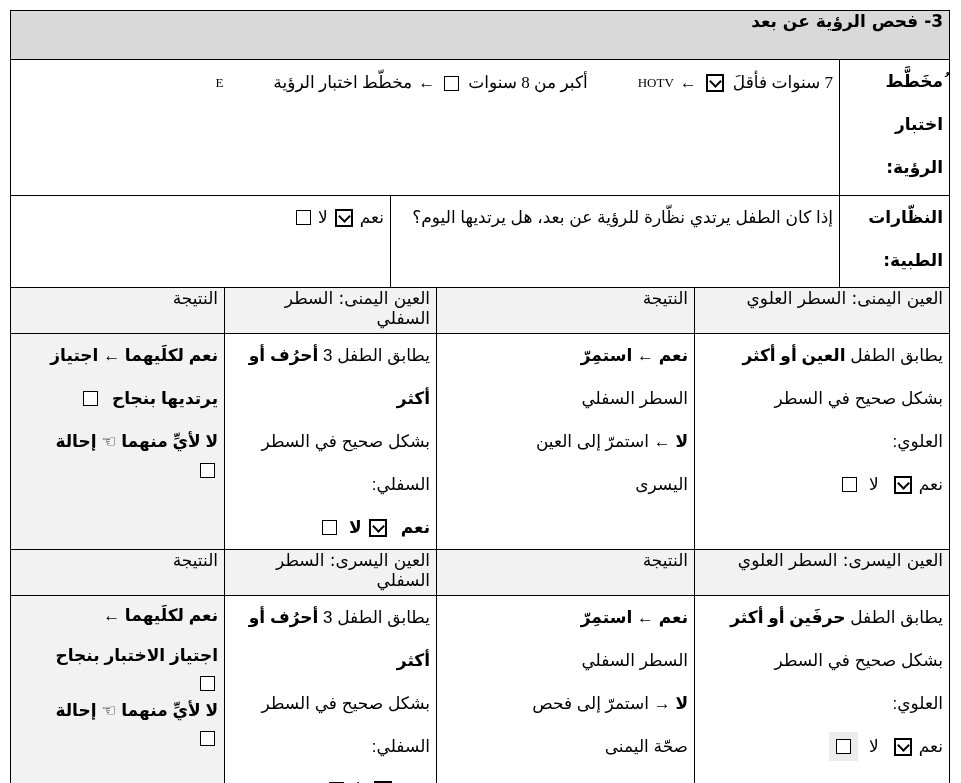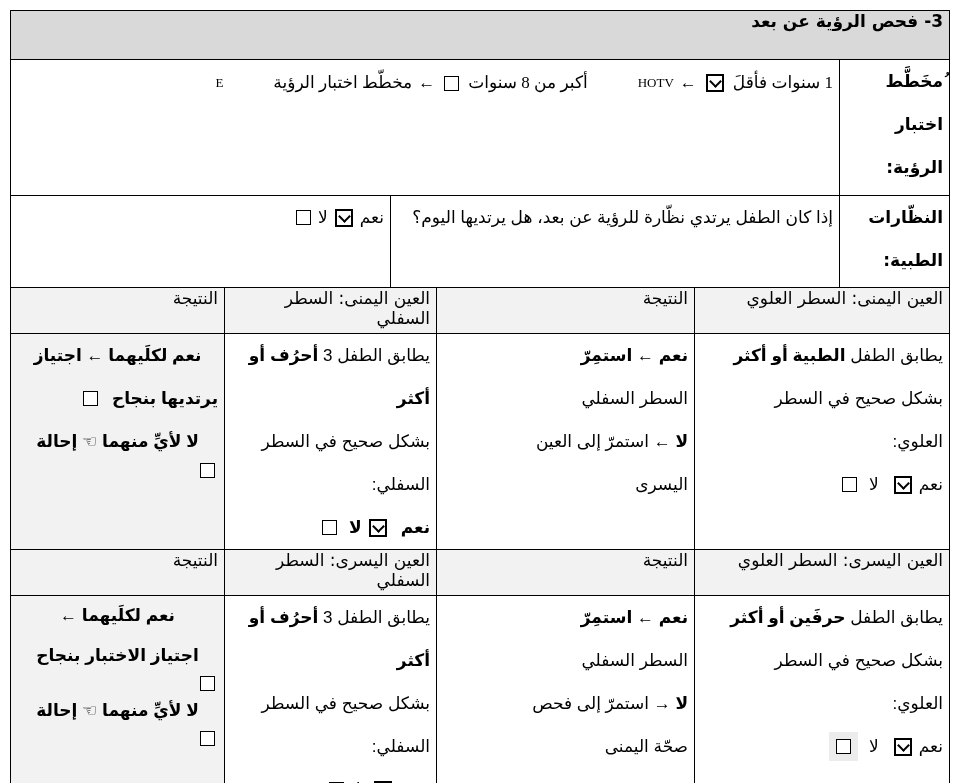--- a/index.html
+++ b/index.html
@@ -12,21 +12,21 @@
   .serif { font-family: "Liberation Serif", "DejaVu Serif", serif; }
   .chart-line { line-height: 28px; padding-top: 9px; font-size: 17px; display: flex; direction: rtl; align-items: center; gap: 6px; }
   .gap-big { display: inline-block; width: 38px; }
   .latin { font-size: 13px; }
   .cbox { display: inline-block; width: 15px; height: 15px; border: 1px solid #000; background: #fff; vertical-align: middle; box-sizing: border-box; position: relative; margin: 0 3px; }
   .cbox.checked { width: 18px; height: 18px; border: 2px solid #000; }
   .cbox.checked::after { content: ""; position: absolute; left: 3px; top: 1px; width: 7px; height: 7px; border-right: 2px solid #000; border-bottom: 2px solid #000; transform: rotate(45deg); }
   .cbox.hl { box-shadow: 0 0 0 7px #ececec; background: #fff; }
   .hdr-row td { background: #f2f2f2; height: 45px; vertical-align: middle; font-weight: normal; font-size: 17px; font-family: "DejaVu Sans", sans-serif; }
   .body-row td { line-height: 43px; padding-top: 4px; font-size: 17px; }
-  .result-cell { background: #f2f2f2; font-weight: bold; text-align: center; }
+  .result-cell { background: #f2f2f2; font-weight: bold; }
   .b { font-weight: bold; }
   .q-cell { line-height: 43px; padding-top: 2px; font-size: 17px; }
   .yn-line { display: flex; direction: rtl; align-items: center; gap: 4px; }
 </style>
 </head>
 <body>
 
 <div class="page">
 <table class="form">
   <colgroup>
@@ -45,21 +45,21 @@
   </tr>
 
   <tr style="height:136px">
     <td class="label-cell">
       <div>ُمخَطَّط</div>
       <div>اختبار</div>
       <div>الرؤية:</div>
     </td>
     <td colspan="6" class="serif">
       <div class="chart-line">
-        <span>1 سنوات فأقلَ</span>
+        <span>7 سنوات فأقلَ</span>
         <span class="cbox checked"></span>
         <span>←</span>
         <span class="latin">HOTV</span>
         <span class="gap-big"></span>
         <span>أكبر من 8 سنوات</span>
         <span class="cbox"></span>
         <span>←</span>
         <span>مخطّط اختبار الرؤية</span>
         <span class="gap-big"></span>
         <span class="latin">E</span>
@@ -85,21 +85,21 @@
 
   <tr class="hdr-row">
     <td colspan="2">العين اليمنى: السطر العلوي</td>
     <td colspan="2">النتيجة</td>
     <td colspan="2">العين اليمنى: السطر السفلي</td>
     <td>النتيجة</td>
   </tr>
 
   <tr class="body-row" style="height:180px">
     <td colspan="2">
-      <div><span>يطابق الطفل</span> <span class="b">الطبية أو أكثر</span></div>
+      <div><span>يطابق الطفل</span> <span class="b">العين أو أكثر</span></div>
       <div>بشكل صحيح في السطر</div>
       <div>العلوي:</div>
       <div class="yn-line">
         <span>نعم</span>
         <span class="cbox checked"></span>
         <span style="margin-right:8px">لا</span>
         <span class="cbox" style="margin-right:8px"></span>
       </div>
     </td>
     <td colspan="2">

